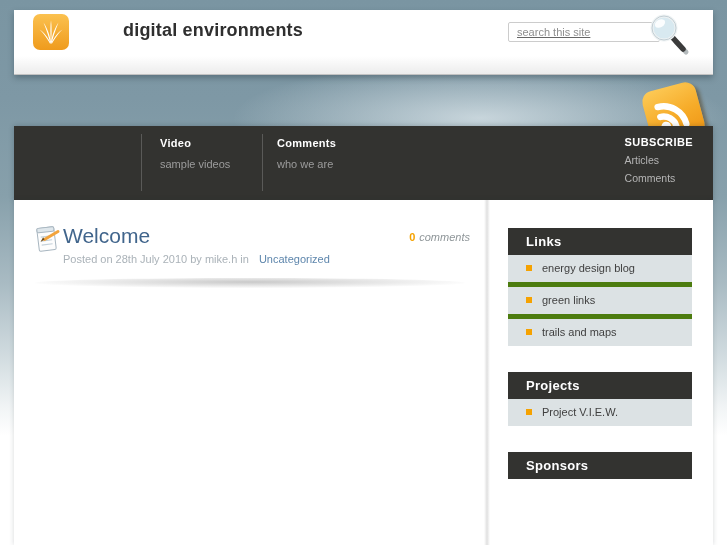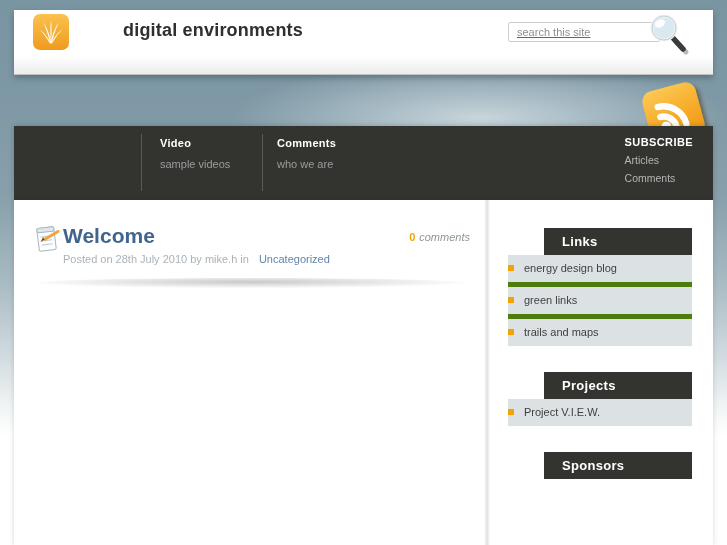--- a/index.html
+++ b/index.html
@@ -52,45 +52,45 @@
   .nav-item .nav-label{font-size:11px;font-weight:bold;color:#ffffff;letter-spacing:0.3px;}
   .nav-item .nav-sub{margin-top:9px;font-size:11px;color:#9c9c9c;}
   .nav-divider{position:absolute;top:8px;width:1px;height:57px;background:#5a5a58;}
   .subscribe{position:absolute;top:10px;right:20px;text-align:left;}
   .subscribe .sub-title{font-size:11px;font-weight:bold;color:#ffffff;letter-spacing:0.4px;}
   .subscribe .sub-link{margin-top:6px;font-size:10.5px;color:#b5b5b5;cursor:pointer;}
 
   
   .content{top:200px;height:345px;background:#ffffff;z-index:2;box-shadow:0 0 5px rgba(30,40,50,0.18);}
   .post-icon{position:absolute;left:16px;top:23px;width:32px;height:32px;}
-  .post-title{position:absolute;left:49px;top:24px;font-size:21px;font-weight:bold;color:#41658C;cursor:pointer;}
+  .post-title{position:absolute;left:49px;top:24px;font-size:21px;font-weight:normal;color:#41658C;cursor:pointer;}
   .post-meta{position:absolute;left:49px;top:53px;font-size:11px;color:#aab2b8;}
   .post-meta .category-link{color:#5E86AC;font-weight:normal;margin-left:10px;cursor:pointer;}
   .post-comments{position:absolute;left:256px;top:31px;width:200px;text-align:right;font-size:11px;cursor:pointer;}
   .post-comments .count{color:#F5A201;font-weight:bold;}
   .post-comments .cmt-label{color:#8f9699;font-style:italic;margin-left:4px;}
   .post-divider{
     position:absolute;left:21px;top:78px;width:430px;height:10px;
     background:radial-gradient(ellipse at 50% 40%, rgba(60,60,60,0.28) 0%, rgba(90,90,90,0.12) 48%, rgba(0,0,0,0) 75%);
     border-radius:50%;
   }
   .content-sep{
     position:absolute;left:470px;top:0;width:6px;height:345px;
     background:linear-gradient(90deg, rgba(0,0,0,0) 0%, rgba(0,0,0,0.12) 50%, rgba(0,0,0,0) 100%);
   }
 
   
   .sidebar{position:absolute;left:494px;top:28px;width:184px;}
   .sb-box{margin-bottom:26px;}
   .sb-head{
     height:27px;line-height:27px;background:#333330;color:#ffffff;
-    font-size:13px;font-weight:bold;padding-left:18px;letter-spacing:0.3px;margin-left:36px;
+    font-size:13px;font-weight:bold;padding-left:18px;letter-spacing:0.3px;
   }
   .sb-body{background:#dce2e4;}
-  .sb-item{height:27px;line-height:27px;font-size:11px;color:#3f3f3f;cursor:pointer;}
+  .sb-item{height:27px;line-height:27px;padding-left:18px;font-size:11px;color:#3f3f3f;cursor:pointer;}
   .sb-item + .sb-item{border-top:5px solid #4d7c0f;}
   .bullet{
     display:inline-block;width:6px;height:6px;background:#F5A201;
     margin-right:10px;vertical-align:1px;
   }
 </style>
 </head>
 <body>
 
 <div class="panel site-header">

